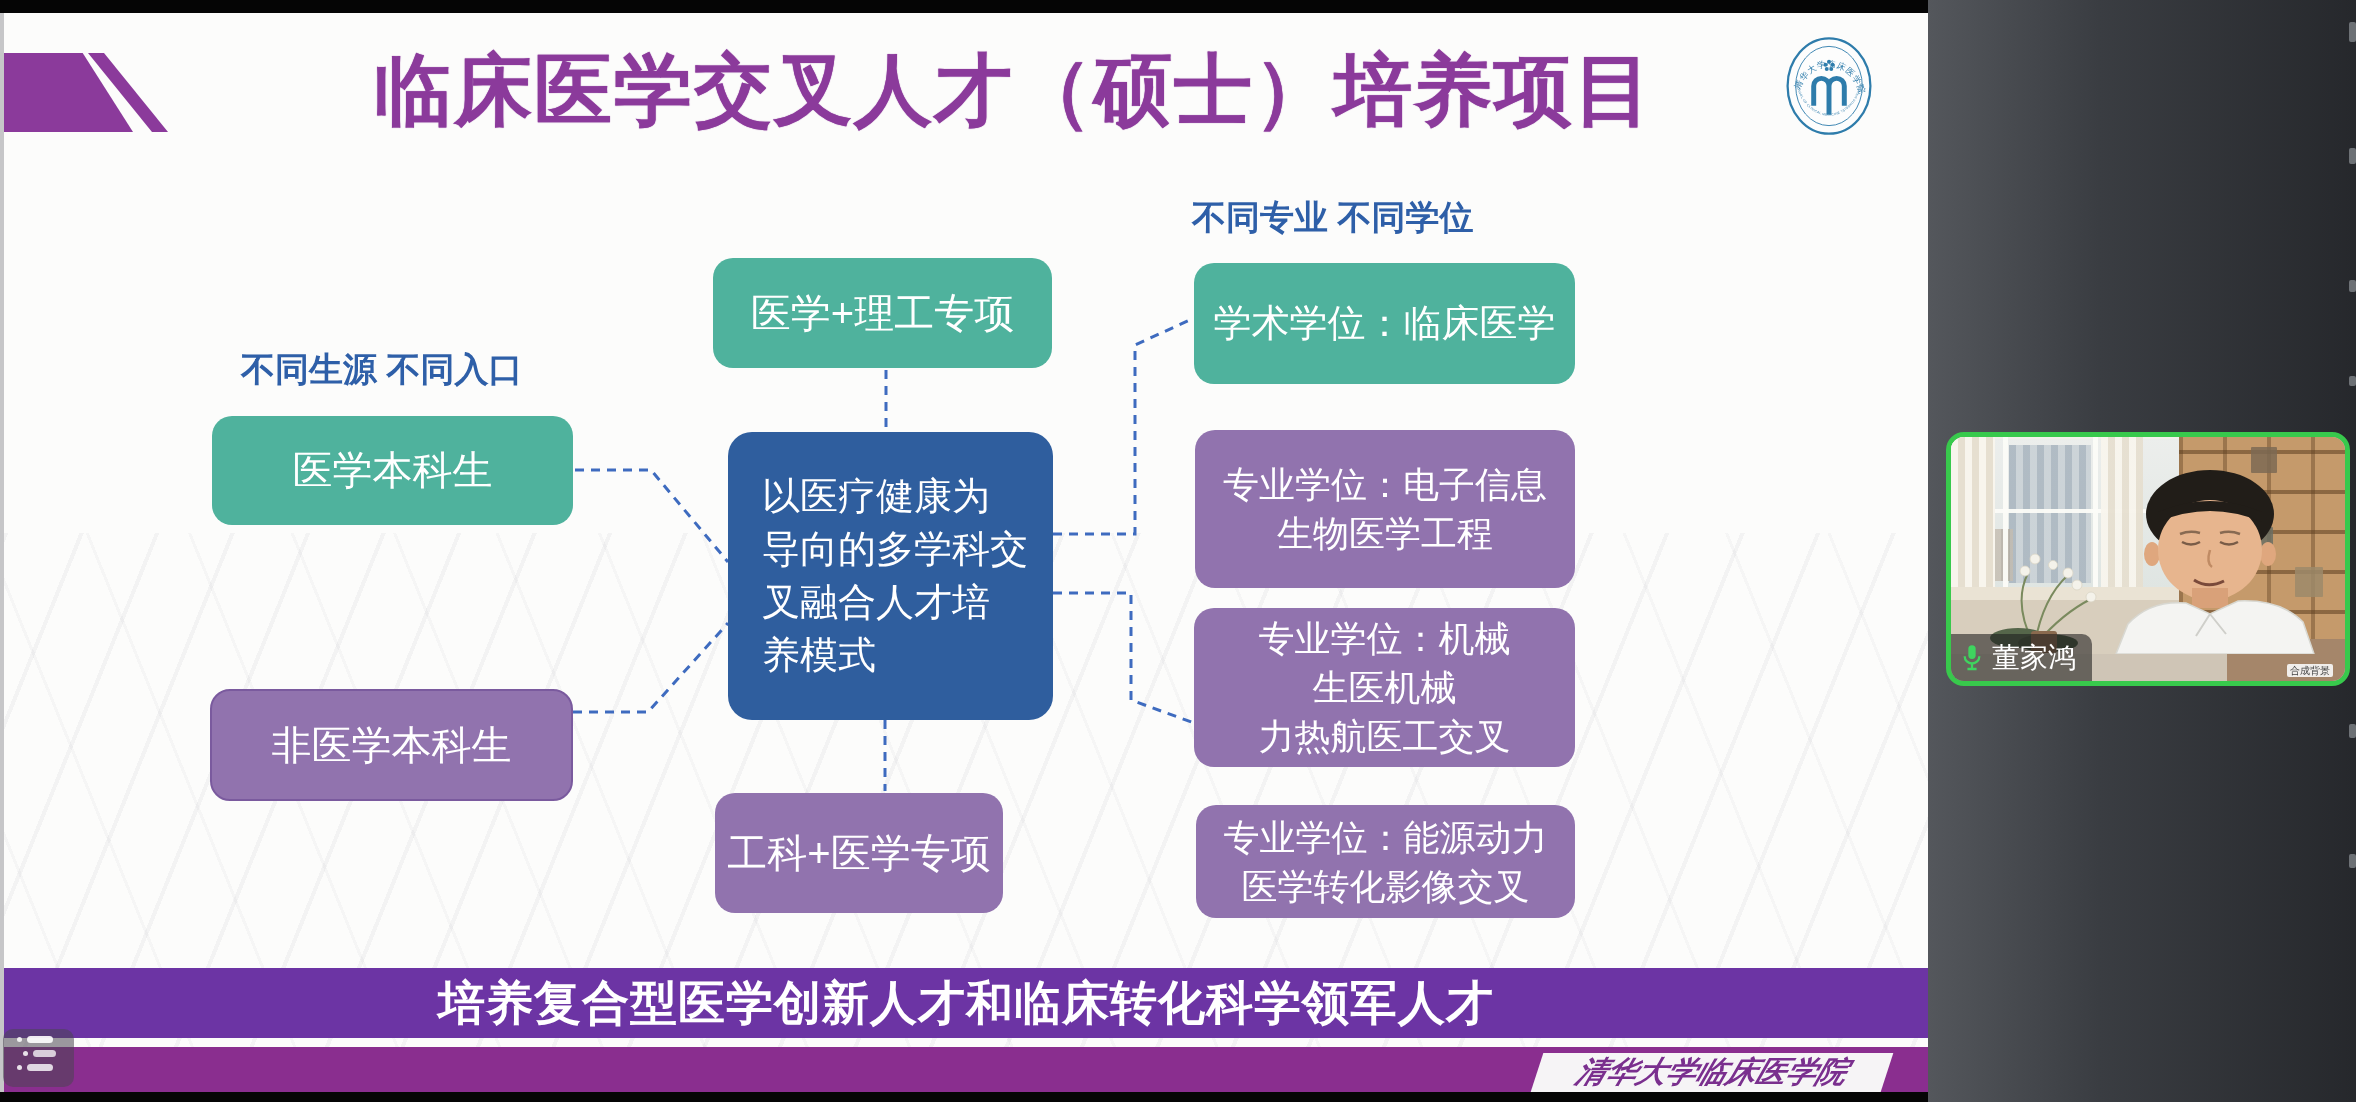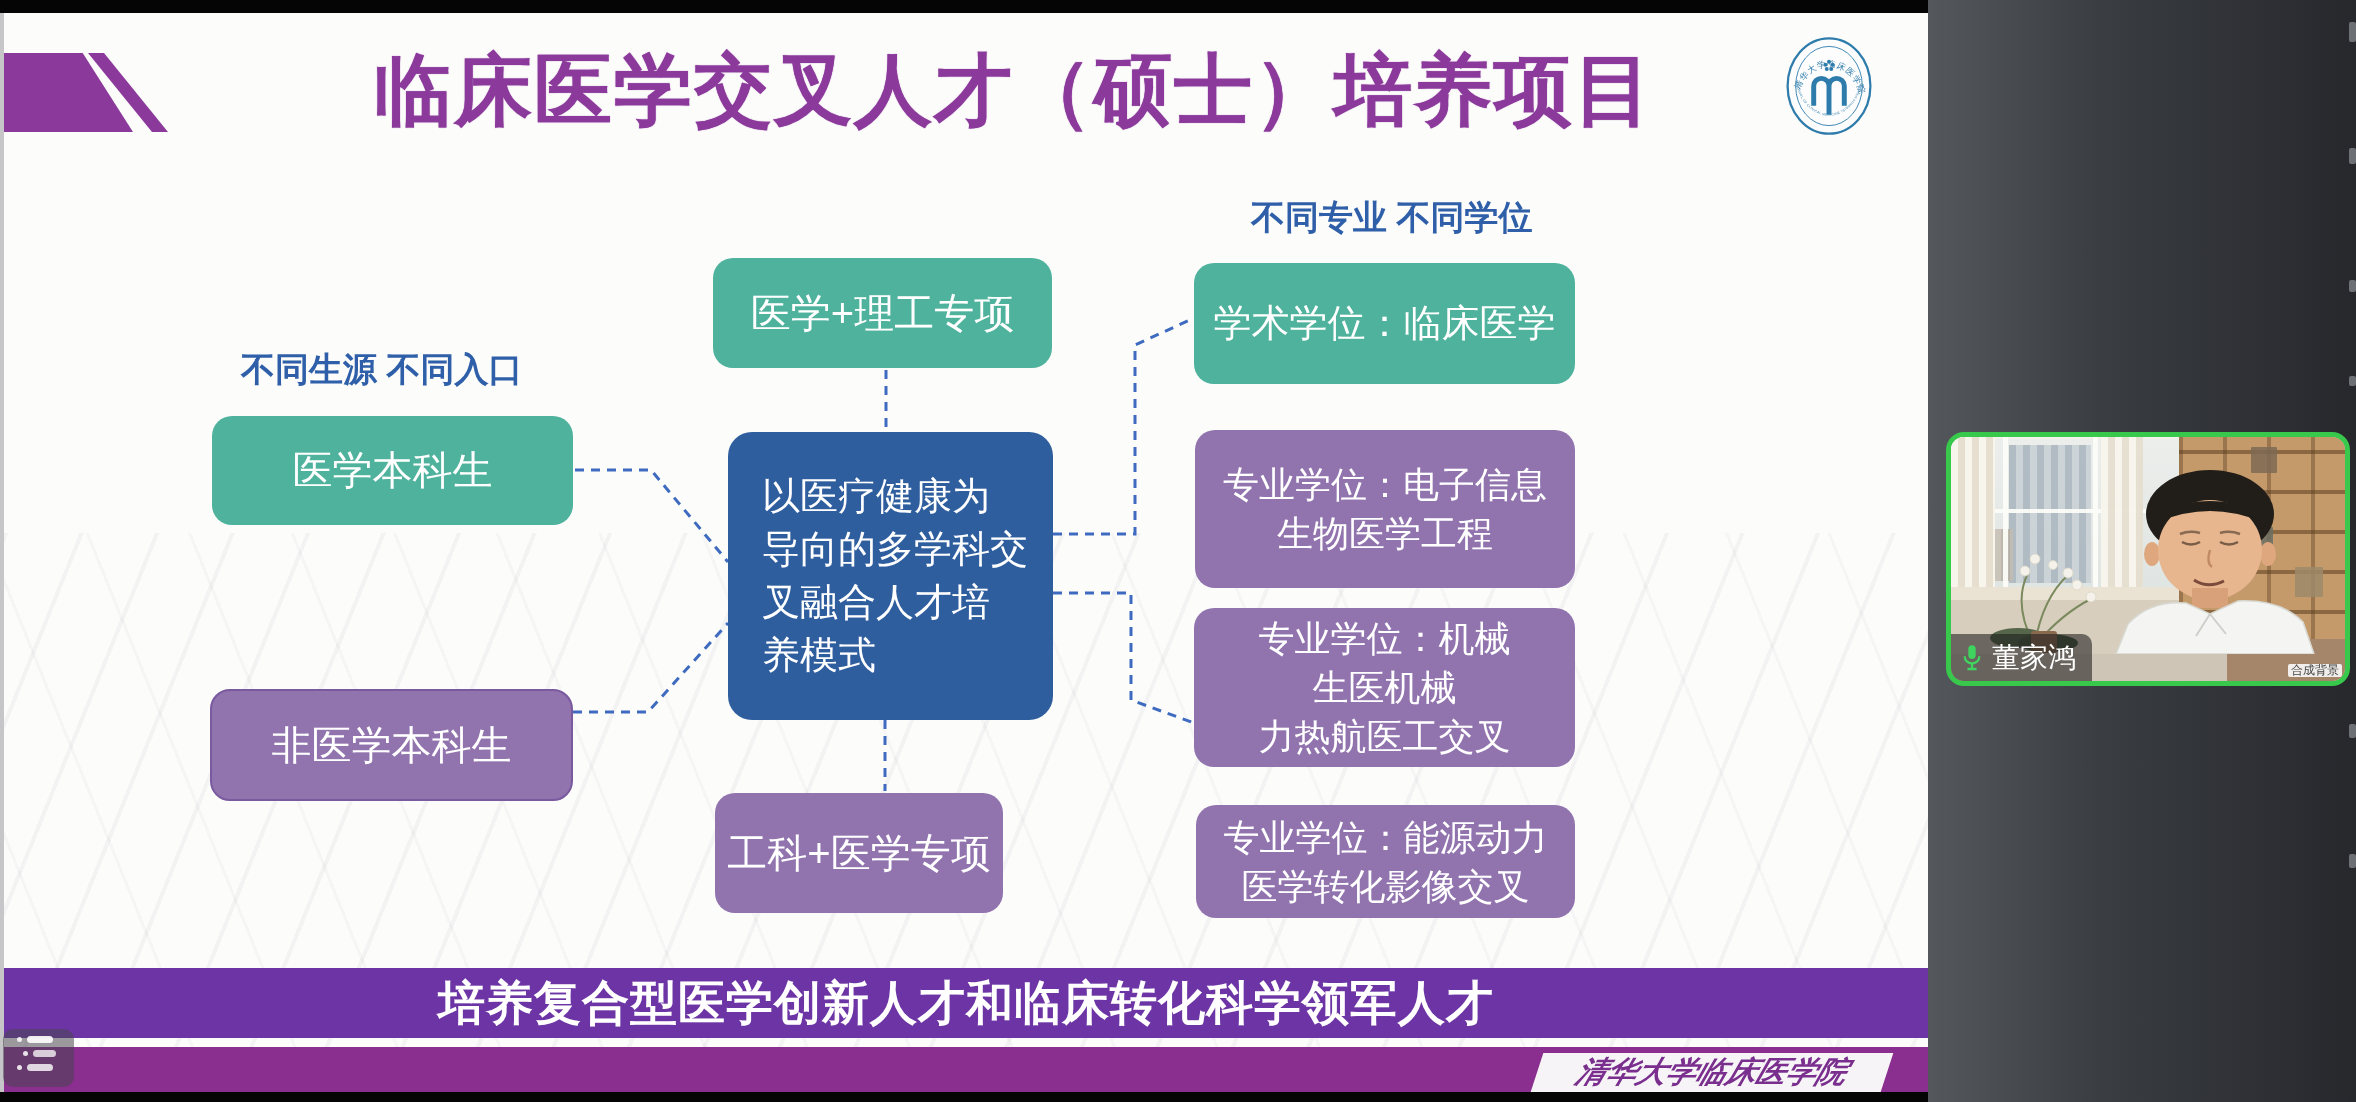--- a/index.html
+++ b/index.html
@@ -30,21 +30,21 @@
 
   .title { position:absolute; left:250px; top:26px; width:1520px; text-align:center;
     font-size:78px; font-weight:900; letter-spacing:2px; color:var(--title-purple,#8B3A9B);
     text-shadow:0 0 1px var(--title-purple,#8B3A9B); white-space:nowrap; }
 
   .logo { position:absolute; left:1780px; top:20px; width:90px; height:106px; }
 
   .caption { position:absolute; font-size:34px; font-weight:700; white-space:nowrap;
     color:var(--caption-blue,#2E5FA8); }
   .cap-left  { left:237px; top:334px; }
-  .cap-right { left:1247px; top:182px; }
+  .cap-right { left:1188px; top:182px; }
 
   .connectors { position:absolute; left:0; top:0; width:1924px; height:1079px; }
   .connectors polyline { fill:none; stroke:var(--connector-blue,#3E6BBF); stroke-width:3;
     stroke-dasharray:9 7; }
 
   .box { position:absolute; display:flex; flex-direction:column; justify-content:center;
     align-items:center; color:#fff; border-radius:20px; text-align:center; }
   .teal   { background:var(--teal,#4FB29D); }
   .purple { background:var(--purple-box,#9173AE); }
   .blue   { background:var(--blue-box,#2F5E9E); }
@@ -92,21 +92,21 @@
       repeating-linear-gradient(0deg, rgba(92,62,32,.55) 0 4px, transparent 4px 40px),
       repeating-linear-gradient(90deg, rgba(92,62,32,.4) 0 4px, transparent 4px 44px); }
   .books { position:absolute; border-radius:1px; opacity:.85; }
   .desk { position:absolute; right:0; bottom:0; width:118px; height:42px; background:#a5866a; }
   .cam-plant, .cam-person { position:absolute; }
 
   .nametag { position:absolute; left:0; bottom:0; width:141px; height:47px;
     background:rgba(30,30,30,.58); border-top-right-radius:10px;
     display:flex; align-items:center; gap:9px; padding-left:10px; }
   .nametag span { color:#fff; font-size:28px; font-weight:500; white-space:nowrap; }
-  .bgbadge { position:absolute; right:3px; bottom:4px; font-size:12px; color:#444;
+  .bgbadge { position:absolute; right:12px; bottom:4px; font-size:10px; color:#444;
     background:rgba(250,250,250,.9); padding:1px 3px; border-radius:2px; line-height:11px; }
 
   
   .toolbar-chip { position:absolute; left:3px; top:1029px; width:71px; height:58px;
     background:rgba(75,70,82,.55); border-radius:10px; padding:7px 0 0 14px; }
   .chip-row { display:flex; align-items:center; gap:5px; margin-bottom:7px; }
   .chip-row.indent { margin-left:6px; }
   .chip-dot { width:5px; height:5px; border-radius:50%; background:#fff; opacity:.85; }
   .chip-bar { height:7px; border-radius:3.5px; background:#fff; opacity:.9; }
 </style>

